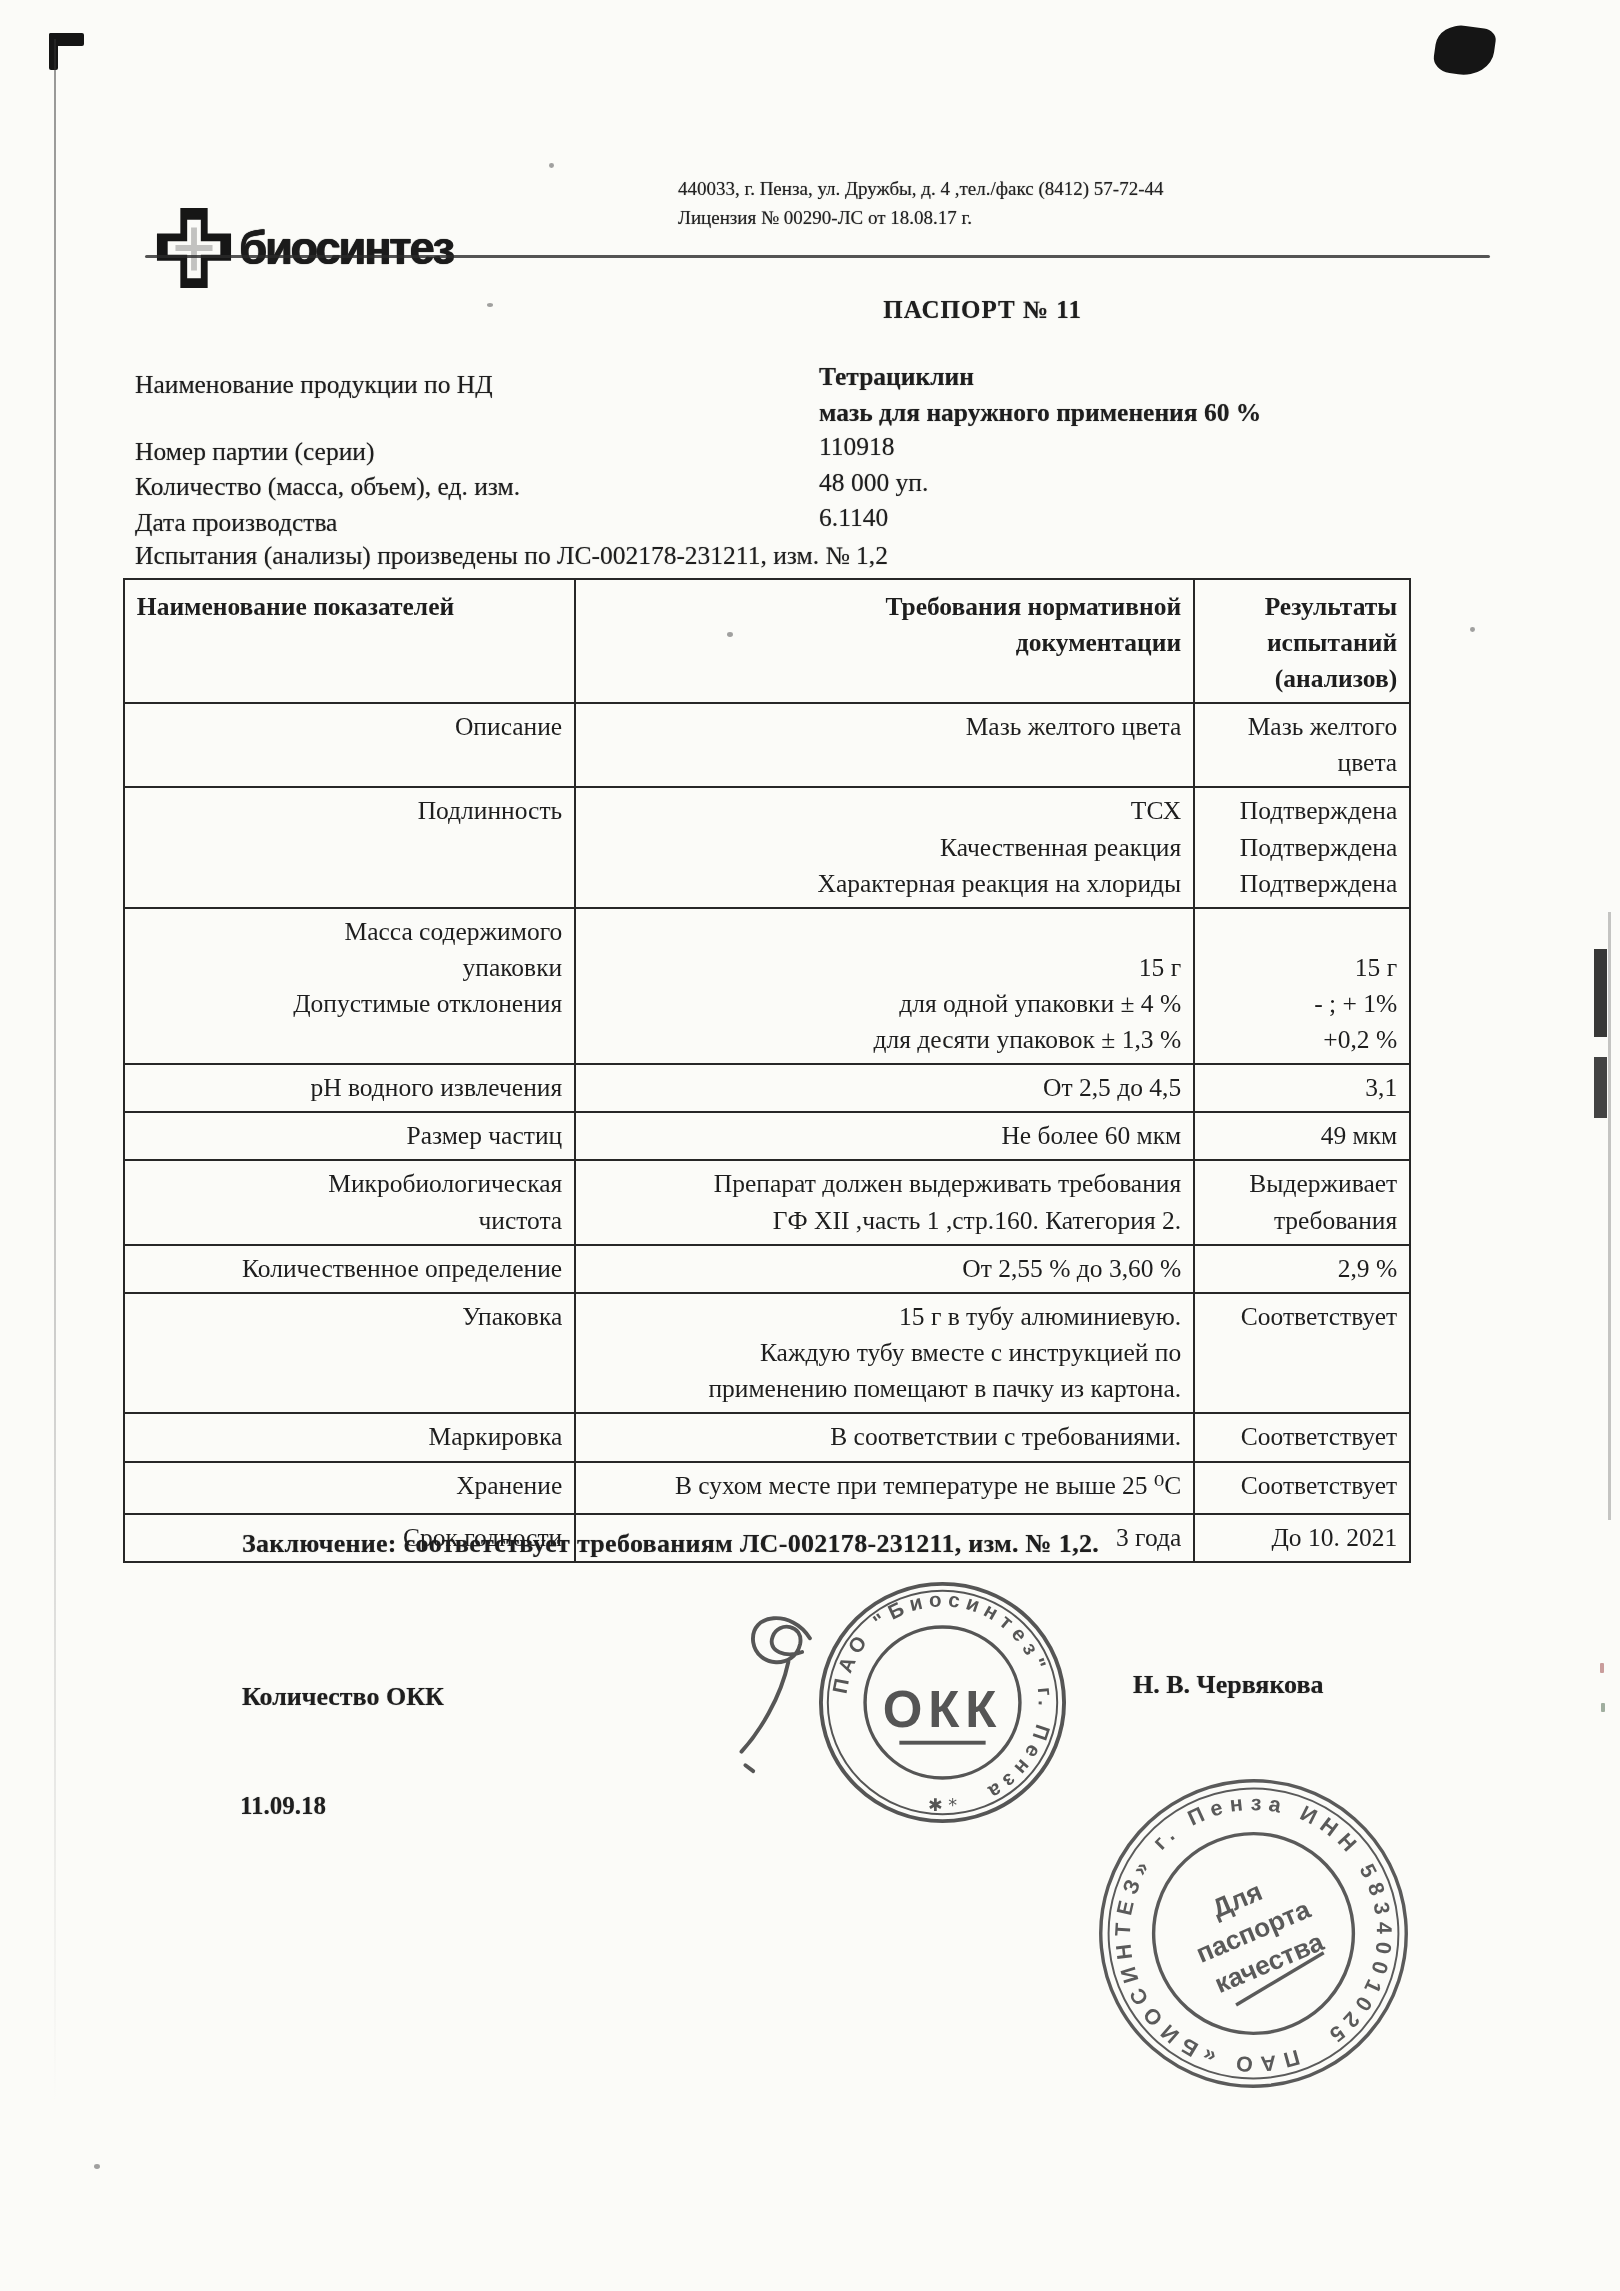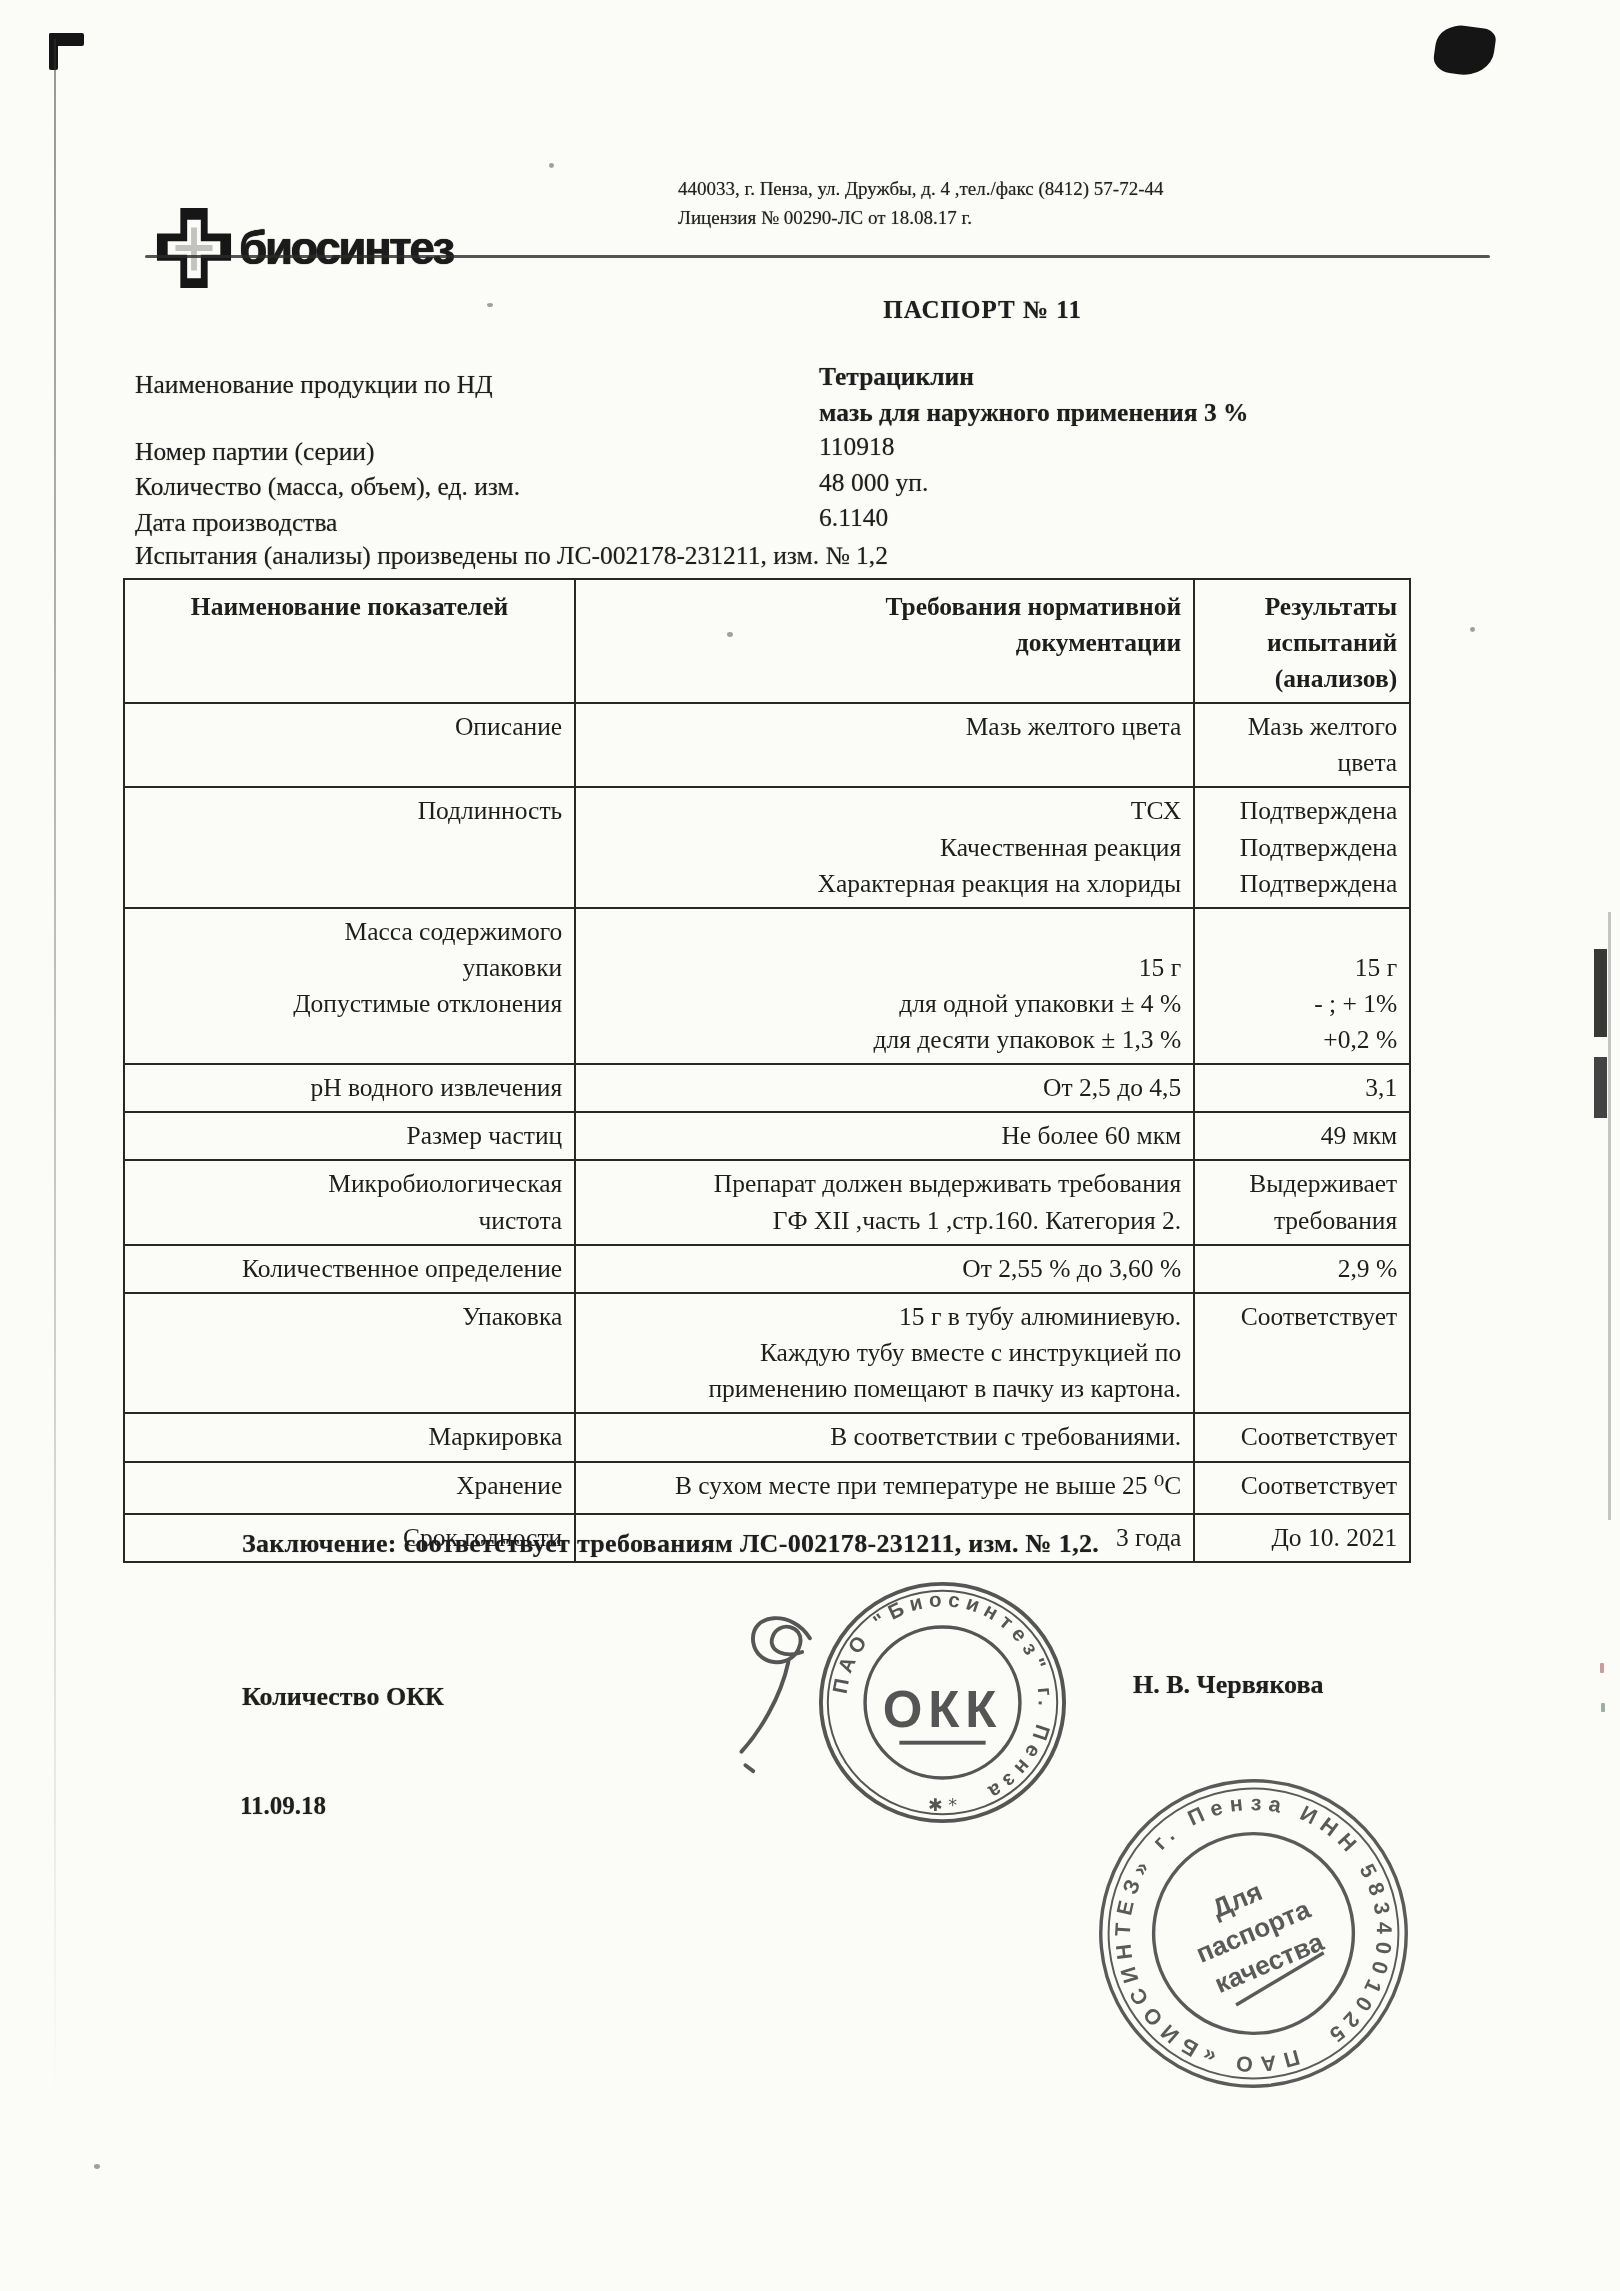--- a/index.html
+++ b/index.html
@@ -33,21 +33,21 @@
 
   
   .qc-table{left:123px;top:578px;border-collapse:collapse;table-layout:fixed;width:1286px}
   .qc-table td,.qc-table th{
     border:2.5px solid #272727;vertical-align:top;padding:4.9px 11.8px;
     font-size:25.5px;line-height:1.42;white-space:pre-line;text-align:right;
     font-weight:normal;overflow:hidden;
   }
   .qc-table{border:2.9px solid #222}
   .qc-table th{font-weight:bold;text-align:right;padding-top:8.8px}
-  .qc-table th.first{text-align:center}
+  .qc-table th.first{text-align:left}
 
   
   .conclusion{left:242px;top:1529px;font-size:26px;letter-spacing:0.3px}
   .pos-title{left:242px;top:1682px;font-size:26px}
   .signer{left:1133px;top:1670px;font-size:26px}
   .doc-date{left:240px;top:1792px;font-size:25px}
 
   .speck{background:#555;border-radius:50%;opacity:.55}
 
   
@@ -86,21 +86,21 @@
   <div>440033,  г. Пенза,  ул. Дружбы, д. 4 ,тел./факс (8412) 57-72-44</div>
   <div>Лицензия № 00290-ЛС  от 18.08.17 г.</div>
 </div>
 
 <div class="abs header-rule"></div>
 
 <div class="abs title b scan">ПАСПОРТ  № 11</div>
 
 <div class="abs flabel scan" style="left:135px;top:370px">Наименование продукции по НД</div>
 <div class="abs fvalue b pre product-value scan" style="left:819px;top:359px">Тетрациклин
-мазь для наружного применения 3 %</div>
+мазь для наружного применения 60 %</div>
 
 <div class="abs flabel scan" style="left:135px;top:437px">Номер партии (серии)</div>
 <div class="abs fvalue scan" style="left:819px;top:432px">110918</div>
 
 <div class="abs flabel scan" style="left:135px;top:472px">Количество (масса, объем), ед. изм.</div>
 <div class="abs fvalue scan" style="left:819px;top:468px">48 000 уп.</div>
 
 <div class="abs flabel scan" style="left:135px;top:508px">Дата производства</div>
 <div class="abs fvalue scan" style="left:819px;top:503px">6.1140</div>
 

